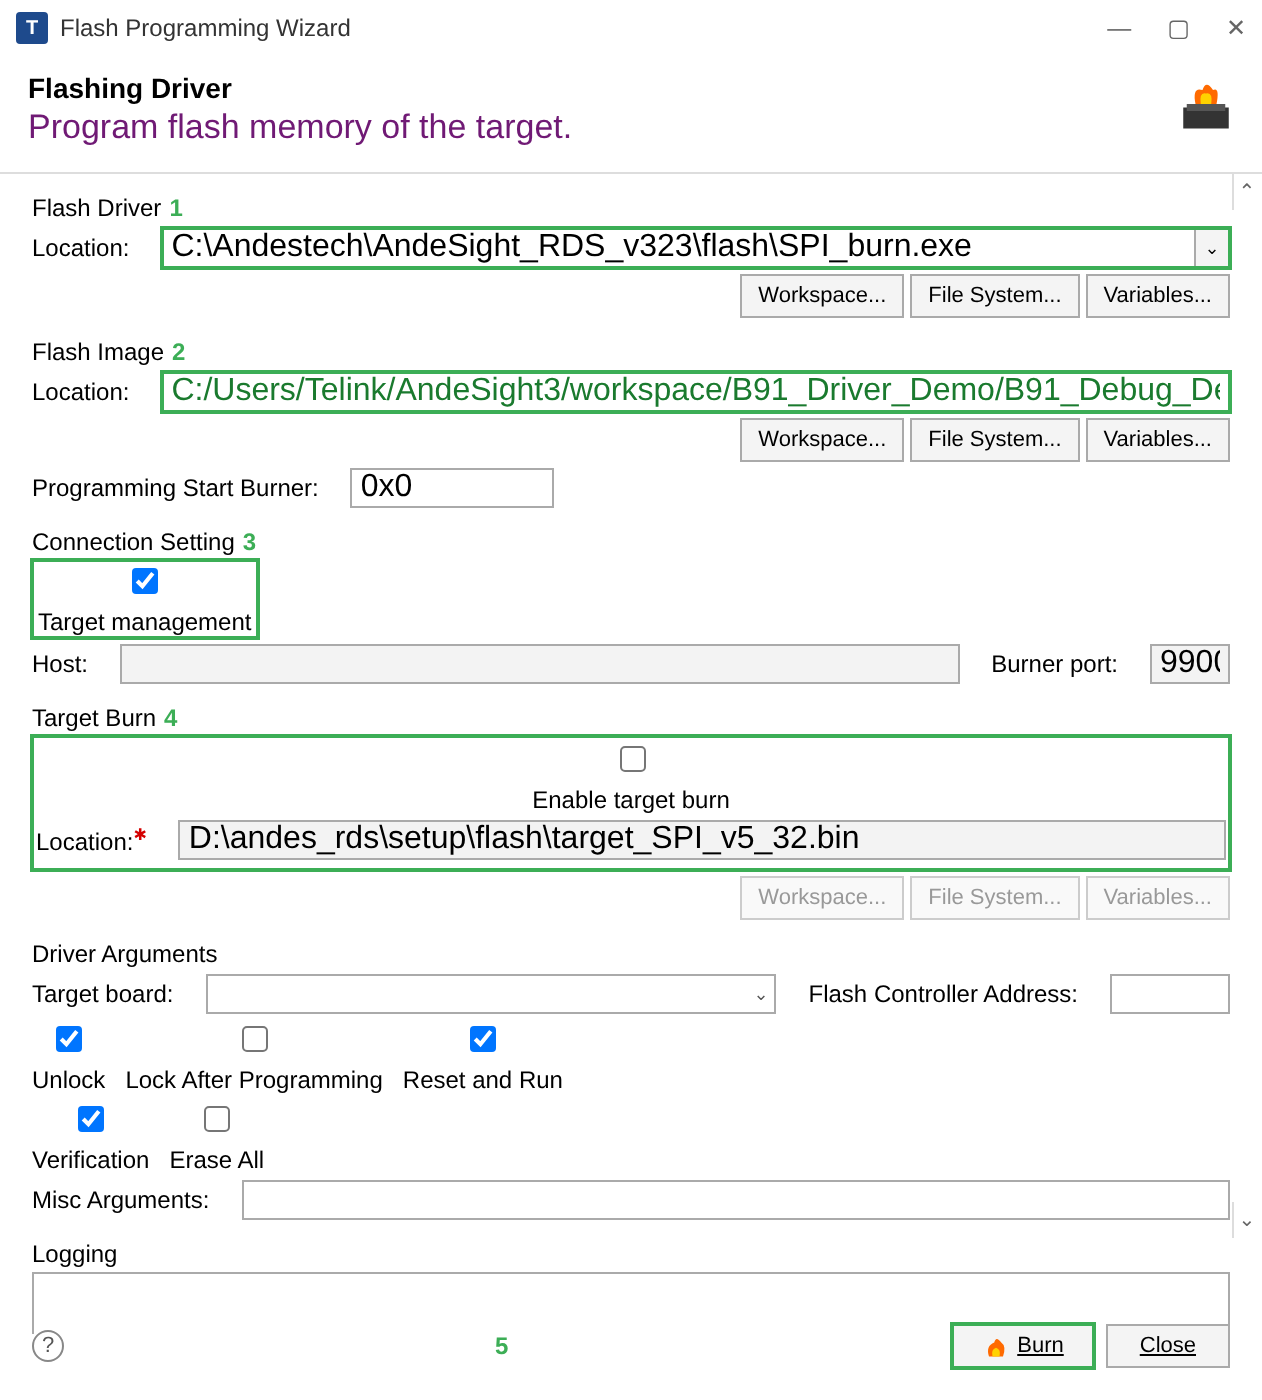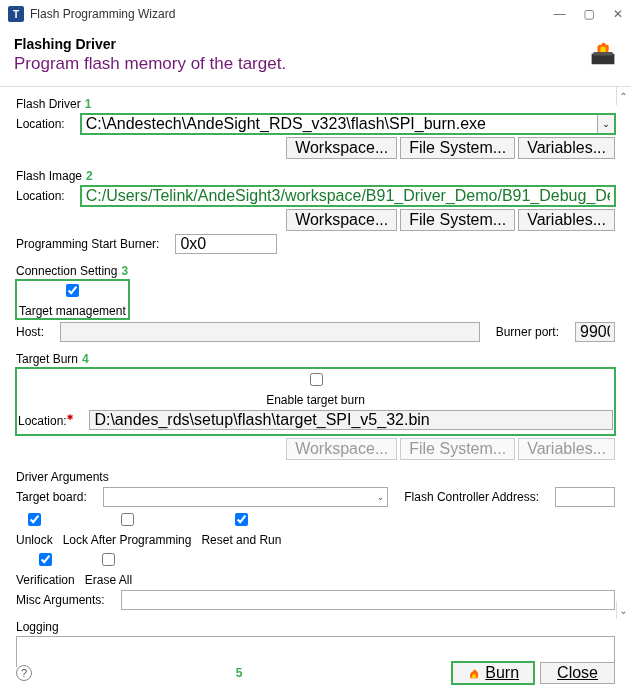--- a/index.html
+++ b/index.html
@@ -15,21 +15,21 @@
 .content { padding: 0 16px; overflow-y: auto; height: 580px; position: relative; }
 .section-label { font-size: 12px; margin-top: 10px; margin-bottom: 2px; position: relative; }
 .annot { color: #3cae56; font-weight: bold; font-size: 12px; margin-left: 4px; }
 .row { display: flex; align-items: center; gap: 16px; margin: 3px 0; }
 .row label { font-size: 12px; white-space: nowrap; }
 input[type="text"] { border: 1px solid #aaa; height: 20px; padding: 1px 4px; font-size: 16px; background: #fff; }
 input[disabled] { background: #f3f3f3; color: #000000; }
 .combo { flex: 1; display: flex; }
 .combo input { flex: 1; border-right: none; }
 .combo .arrow { width: 18px; height: 20px; border: 1px solid #aaa; display: flex; align-items: center; justify-content: center; background: #f4f4f4; font-size: 9px; }
-.btn { height: 22px; padding: 0 8px; font-size: 16px; background: #f4f4f4; border: 1px solid #aaa; cursor: default; }
+.btn { height: 22px; padding: 0 8px; font-size: 11px; background: #f4f4f4; border: 1px solid #aaa; cursor: default; }
 .btn.disabled { color: #999; border-color: #ccc; background: #f9f9f9; }
 .btnrow { display: flex; justify-content: flex-end; gap: 3px; margin: 3px 0; }
 .hl { outline: 2px solid #3cae56; outline-offset: -1px; }
 .chk { display: flex; align-items: center; gap: 4px; font-size: 12px; flex-direction: column; }
 input[type="checkbox"] { width: 13px; height: 13px; }
 .sel { height: 20px; border: 1px solid #aaa; background: #fff; display: flex; align-items: center; justify-content: flex-end; padding-right: 3px; flex:1; }
 .sel .arrow { font-size: 9px; color: #555; }
 textarea { width: 100%; border: 1px solid #aaa; resize: none; font-size: 12px; }
 .footer { position: absolute; bottom: 8px; left: 0; right: 0; padding: 8px 16px; display: flex; align-items: center; }
 .footer .help { width: 16px; height: 16px; border: 1px solid #888; border-radius: 50%; display: flex; align-items: center; justify-content: center; font-size: 11px; color: #555; }

